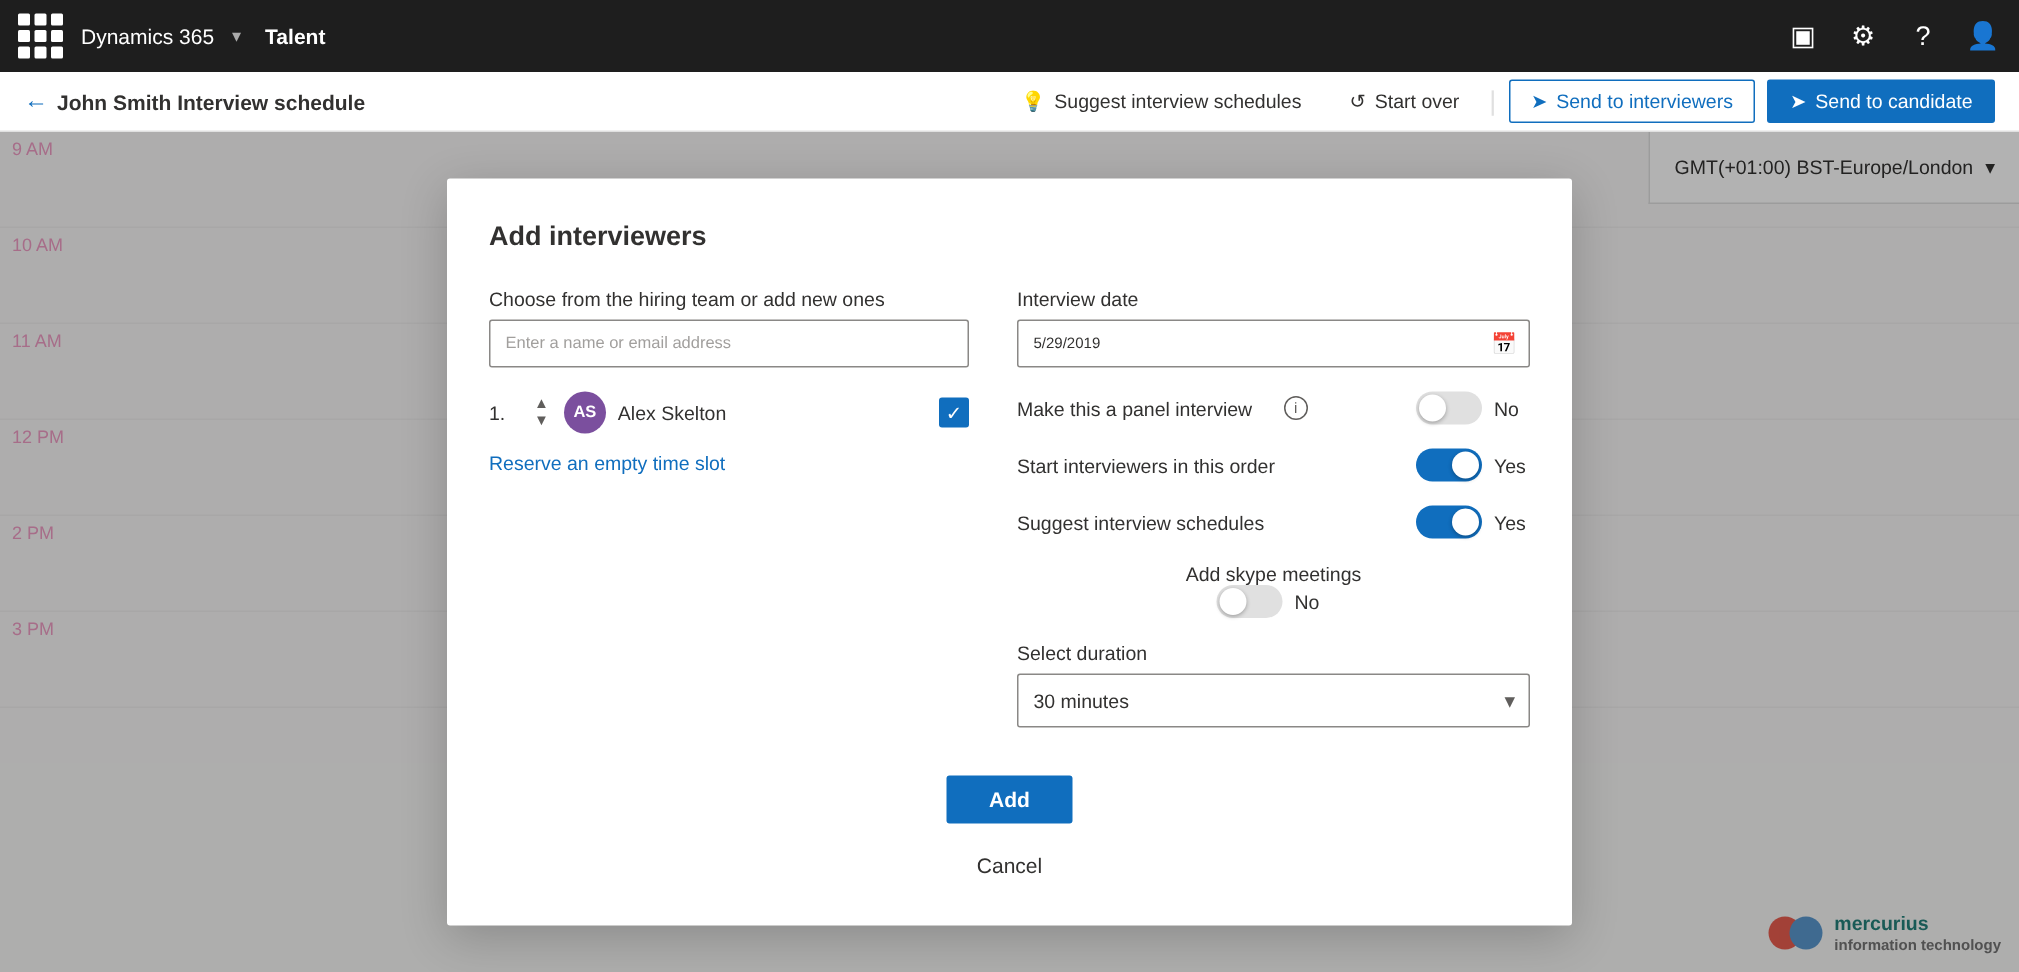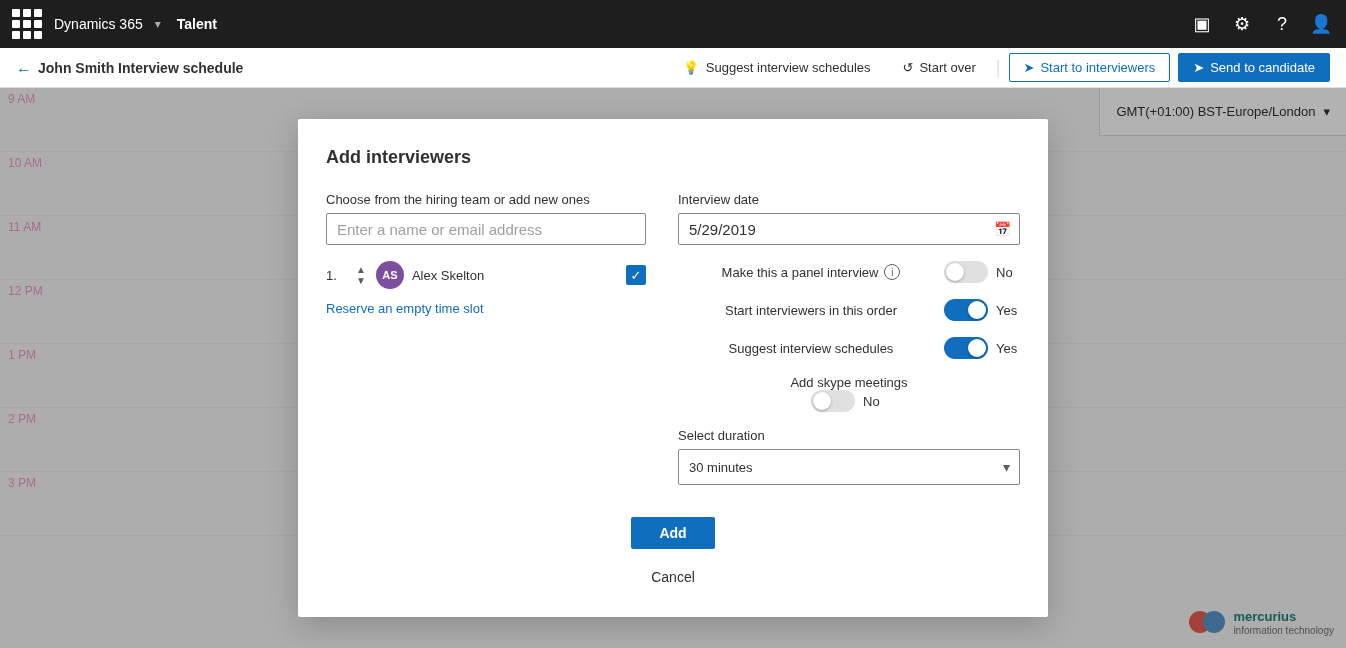--- a/index.html
+++ b/index.html
@@ -85,21 +85,21 @@
 
     
     .mercurius-logo {
       position: absolute; bottom: 12px; right: 12px;
       display: flex; align-items: center; gap: 8px; opacity: 0.9;
     }
     .logo-circles { display: flex; gap: -4px; }
     .logo-circle1 { width: 22px; height: 22px; border-radius: 50%; background: #e84d3d; }
     .logo-circle2 { width: 22px; height: 22px; border-radius: 50%; background: #4a8fcb; margin-left: -8px; }
     .logo-text { font-size: 13px; color: #0f766e; font-weight: 600; }
-    .logo-subtext { font-size: 10px; color: #666; display: block; }
+    .logo-subtext { font-size: 10px; color: #666; display: block; font-weight: bold; }
 
     
     .modal-overlay {
       position: absolute; top: 0; left: 0; right: 0; bottom: 0;
       background: rgba(0,0,0,0.3); display: flex; align-items: center; justify-content: center;
       z-index: 100;
     }
 
     
     .modal {
@@ -114,21 +114,21 @@
     }
     .modal-body { display: flex; gap: 32px; }
     .modal-left { flex: 0 0 320px; }
     .modal-right { flex: 1; }
 
     .field-label {
       font-size: 13px; color: #323130; margin-bottom: 6px; display: block;
     }
     .text-input {
       width: 100%; height: 32px; border: 1px solid #8a8886;
-      border-radius: 2px; padding: 0 10px; font-size: 15px; color: #323130;
+      border-radius: 2px; padding: 0 10px; font-size: 11px; color: #323130;
       outline: none;
     }
     .text-input::placeholder { color: #a19f9d; }
 
     .interviewer-row {
       display: flex; align-items: center; gap: 8px;
       margin-top: 16px;
     }
     .interviewer-num { font-size: 13px; color: #323130; min-width: 20px; }
     .up-down { display: flex; flex-direction: column; gap: 1px; }
@@ -148,32 +148,32 @@
 
     .reserve-link {
       color: #106ebe; font-size: 13px; cursor: pointer; text-decoration: none;
       margin-top: 12px; display: inline-block;
     }
 
     
     .date-input-wrap { position: relative; }
     .date-input {
       width: 100%; height: 32px; border: 1px solid #8a8886;
-      border-radius: 2px; padding: 0 32px 0 10px; font-size: 15px; color: #323130;
+      border-radius: 2px; padding: 0 32px 0 10px; font-size: 10px; color: #323130;
       outline: none; background: #fff;
     }
     .cal-icon {
       position: absolute; right: 8px; top: 50%; transform: translateY(-50%);
       color: #605e5c; font-size: 14px; cursor: pointer;
     }
 
     .toggle-row {
       display: flex; align-items: center; margin-bottom: 16px; margin-top: 16px;
     }
-    .toggle-label { font-size: 13px; color: #323130; flex: 1; display: flex; align-items: center; gap: 6px; justify-content: center; }
+    .toggle-label { font-size: 13px; color: #323130; flex: 1; display: flex; align-items: center; gap: 21px; }
     .info-icon {
       display: inline-flex; align-items: center; justify-content: center;
       width: 16px; height: 16px; border: 1.5px solid #605e5c; border-radius: 50%;
       font-size: 10px; color: #605e5c; cursor: pointer;
     }
     .toggle-control { display: flex; align-items: center; gap: 8px; }
     .toggle {
       width: 44px; height: 22px; border-radius: 11px; position: relative; cursor: pointer;
       display: inline-block; flex-shrink: 0;
     }
@@ -250,21 +250,21 @@
       <span>💡</span>
       <span>Suggest interview schedules</span>
     </button>
     <button class="bc-btn">
       <span>↺</span>
       <span>Start over</span>
     </button>
     <span class="bc-divider">|</span>
     <button class="bc-btn-primary">
       <span>➤</span>
-      <span>Start to interviewers</span>
+      <span>Send to interviewers</span>
     </button>
     <button class="bc-send-candidate">
       <span>➤</span>
       <span>Send to candidate</span>
     </button>
   </div>
 </div>
 
 <div class="main-area">
 
@@ -274,23 +274,20 @@
         <div class="time-label">9 AM</div>
       </div>
       <div class="time-row">
         <div class="time-label">10 AM</div>
       </div>
       <div class="time-row">
         <div class="time-label">11 AM</div>
       </div>
       <div class="time-row">
         <div class="time-label">12 PM</div>
-      </div>
-      <div class="time-row">
-        <div class="time-label">1 PM</div>
       </div>
       <div class="time-row">
         <div class="time-label">2 PM</div>
       </div>
       <div class="time-row">
         <div class="time-label">3 PM</div>
       </div>
     </div>
   </div>
 

